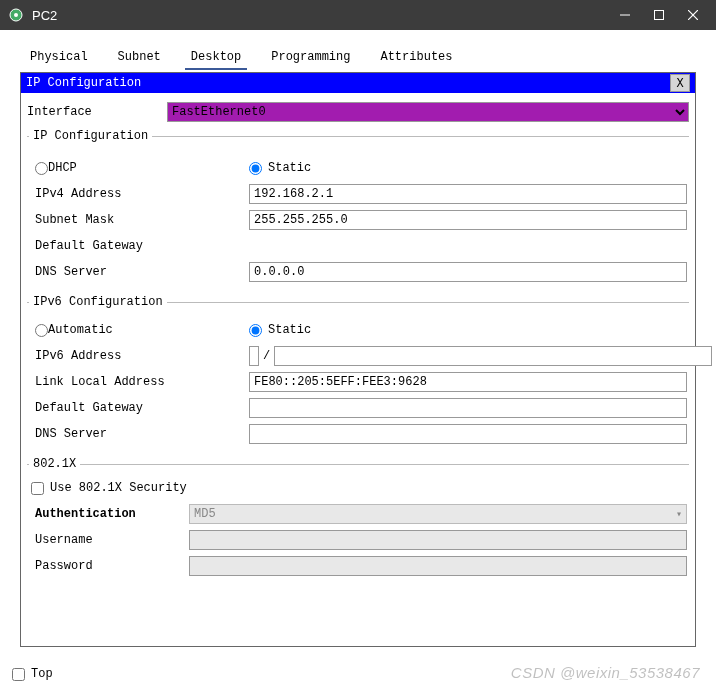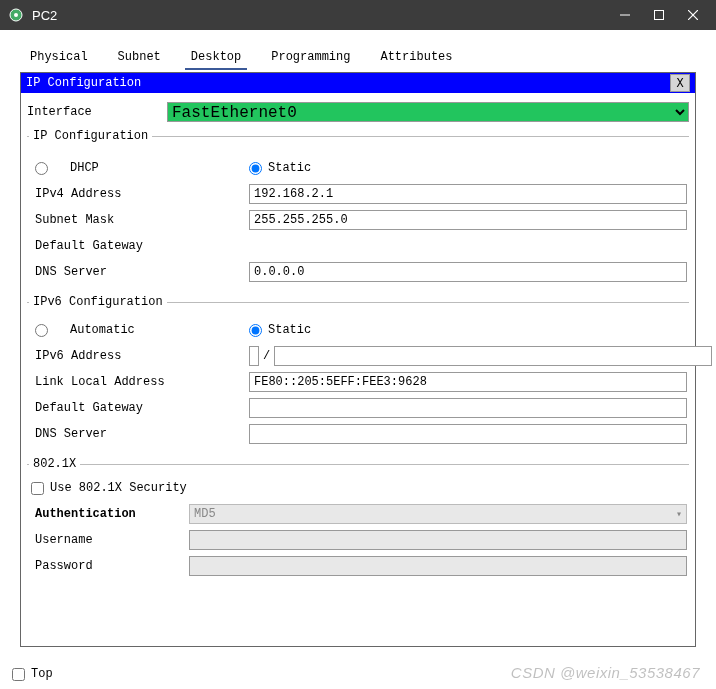--- a/index.html
+++ b/index.html
@@ -16,24 +16,24 @@
   .tab.active { border-bottom: 2px solid #3b5998; }
   .panel { border: 1px solid #666; margin: 2px 8px 8px 8px; height: 575px; position: relative; background: #fff; }
   .ip-config-title { background: #0000ff; color: #fff; padding: 2px 5px; display: flex; align-items: center; height: 20px; }
   .ip-config-title span { flex: 1; font-family: "Courier New", monospace; }
   .close-x { width: 20px; height: 18px; background: #d6d6d6; color: #000; text-align: center; line-height: 18px; border: 1px solid #999; cursor: pointer; font-family: "Courier New", monospace; }
   .content { padding: 4px 6px; font-family: "Courier New", monospace; }
   .row { display: flex; align-items: center; margin: 4px 0; min-height: 22px; }
   .label-col { width: 140px; flex-shrink: 0; }
   .label-col-indent { width: 220px; flex-shrink: 0; padding-left: 6px; }
   .field { flex: 1; }
-  select.wide { width: 100%; height: 20px; font-family: "Courier New", monospace; font-size: 16px; background: #22c55e; border: 1px solid #999; }
+  select.wide { width: 100%; height: 20px; font-family: "Courier New", monospace; font-size: 12px; background: #a21caf; border: 1px solid #999; }
   fieldset { border: 1px solid #bbb; border-left: none; border-right: none; border-bottom: none; margin: 6px 0 2px 0; padding: 6px 2px 2px 2px; position: relative; }
   fieldset legend { padding: 0 4px; }
-  .radio-left { width: 220px; display: flex; align-items: center; gap: 22px; padding-left: 6px; }
+  .radio-left { width: 220px; display: flex; align-items: center; gap: 0; padding-left: 6px; }
   .radio-right { display: flex; align-items: center; gap: 6px; }
   input[type="text"] { width: 100%; height: 20px; border: 1px solid #999; padding: 1px 4px; font-family: "Courier New", monospace; font-size: 12px; }
   input[type="text"].focused { border: 1px solid #2a7fff; outline: 1px solid #a3d1ff; }
   input[type="text"].disabled { background: #e8e8e8; color: #888; }
   .prefix-slash { margin: 0 4px; }
   .prefix-input { width: 60px; flex: none; }
   .checkbox-row { display: flex; align-items: center; gap: 6px; padding: 4px 2px; }
   .select-disabled { background: #e8e8e8; height: 20px; border: 1px solid #bbb; width: 100%; padding: 1px 4px; color: #888; display: flex; align-items: center; justify-content: space-between; }
   .chev { font-size: 10px; color: #888; }
   .bottom-bar { position: absolute; bottom: 8px; left: 12px; display: flex; align-items: center; gap: 6px; }

